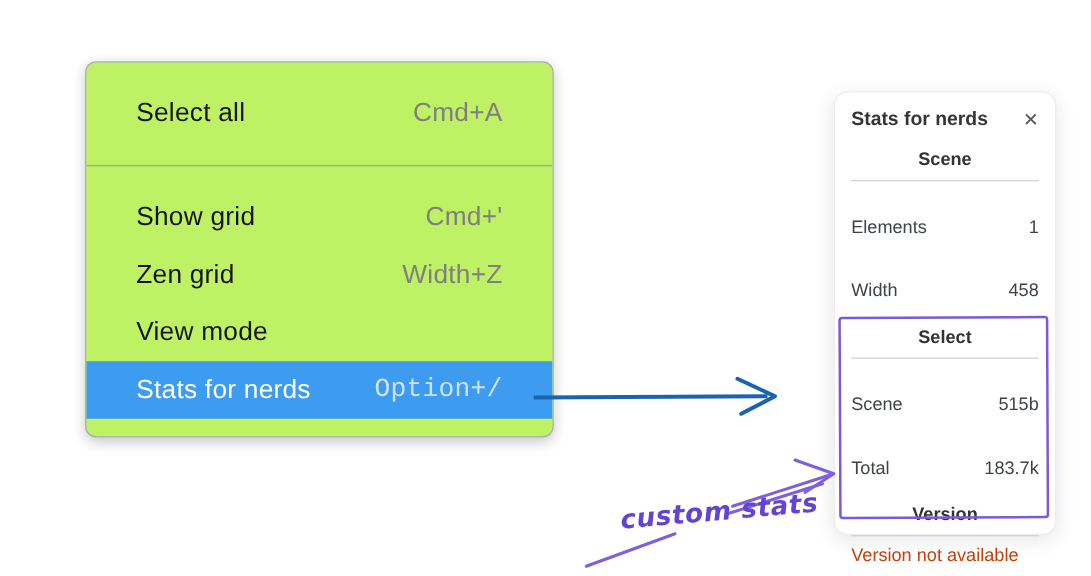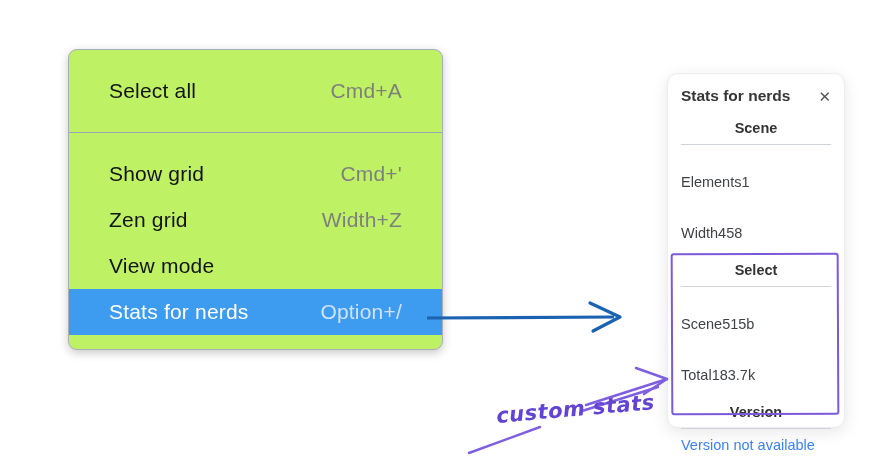--- a/index.html
+++ b/index.html
@@ -23,21 +23,21 @@
   }
   .menu-item{
     height:46px;display:flex;align-items:center;justify-content:space-between;
     padding:0 40px;cursor:default;
     font-size:21px;color:#141414;letter-spacing:.2px;
   }
   .menu-item .shortcut{color:#7f7f7f;text-align:center;}
   .menu-item.highlighted{
     background:#3e9cf0;color:#ffffff;
   }
-  .menu-item.highlighted .shortcut{color:#cde3fb;}
+  .menu-item.highlighted .shortcut{color:#cde3fb;font-family:Liberation Mono, monospace;}
   .menu-sep{
     border:none;border-top:1px solid #9fa4ab;margin:18px 0;height:0;
   }
 
   
   .stats-panel{
     position:absolute;left:667px;top:73px;width:178px;height:355px;
     box-sizing:border-box;
     background:#ffffff;border:1px solid #ededed;border-radius:11px;
     box-shadow:0 4px 16px rgba(0,0,0,.10);
@@ -45,22 +45,22 @@
     color:#3f4347;font-size:14.5px;
   }
   .stats-title-row{display:flex;align-items:center;justify-content:space-between;margin-bottom:4px;}
   .stats-title{font-weight:bold;font-size:15.5px;color:#353535;}
   .stats-close{font-size:15px;color:#565656;cursor:pointer;line-height:1;}
   .sec-header{
     text-align:center;font-weight:bold;font-size:14.5px;color:#333;
     margin-top:13px;line-height:20px;
   }
   .sec-rule{border:none;border-top:1px solid #ced3d9;margin:6px 0 3px;height:0;}
-  .stat-row{display:flex;line-height:27px;margin-top:24px;}
-  .stat-note{line-height:27px;color:#3b82f6;}
+  .stat-row{display:flex;justify-content:space-between;line-height:27px;margin-top:24px;}
+  .stat-note{line-height:27px;color:#c2410c;}
 
   
   .anno-box{
     position:absolute;left:671px;top:253px;width:168px;height:162px;
     box-sizing:border-box;
     border:2px solid #7a5ad8;border-radius:3px;
     transform:rotate(-.25deg);
     pointer-events:none;
   }
 

